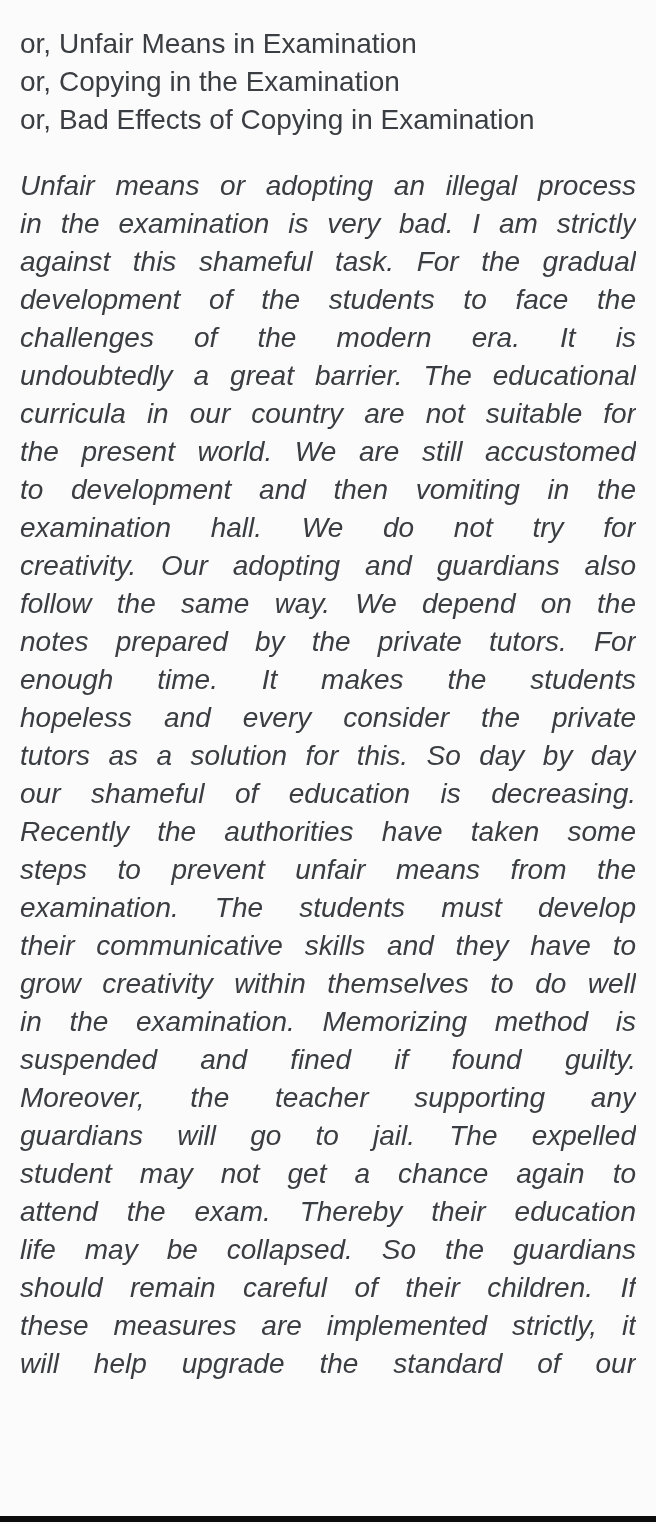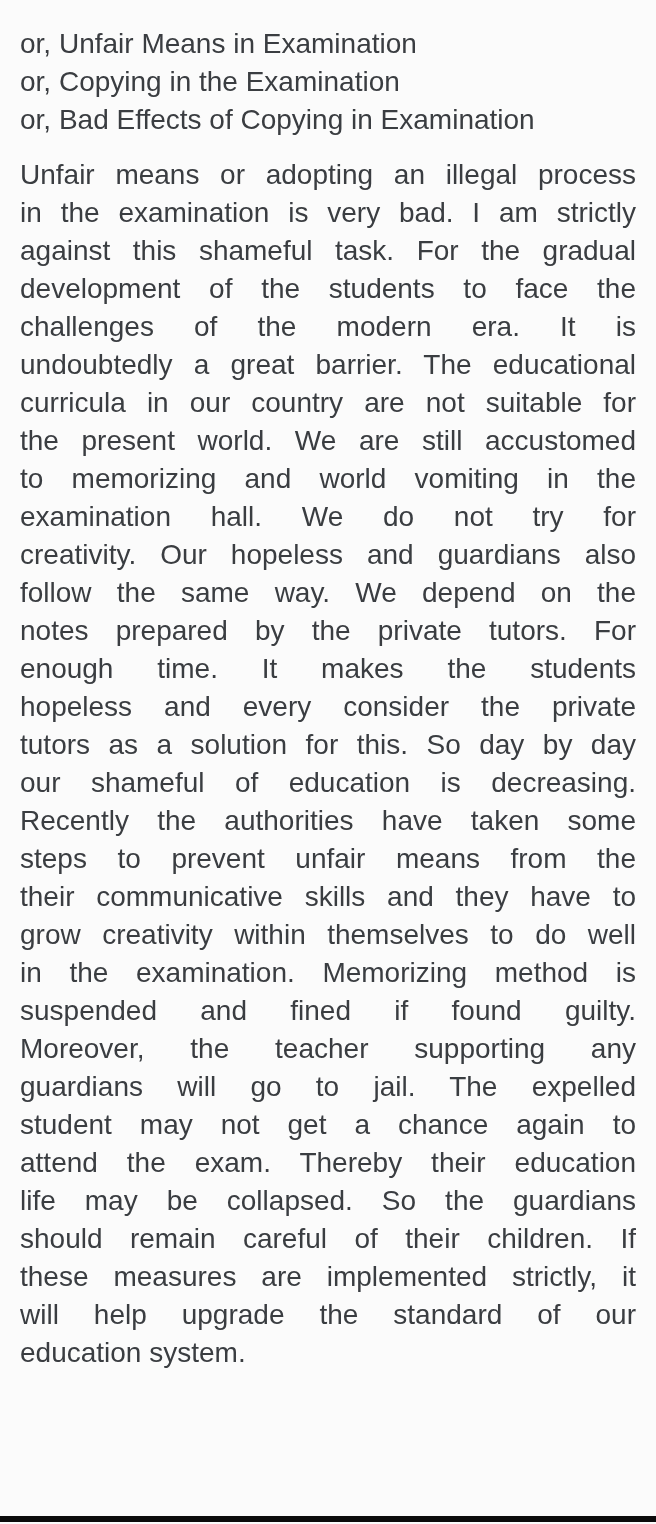--- a/index.html
+++ b/index.html
@@ -14,34 +14,35 @@
     color: var(--fg, #3a3d41);
     font-family: "Liberation Sans", sans-serif;
     font-size: 28px;
     overflow: hidden;
     box-sizing: border-box;
   }
   .content {
     padding: 25px 20px 0 20px;
   }
   .title-block {
-    margin-bottom: 17px;
+    margin-bottom: 28px;
   }
   .tl {
     height: 38px;
     line-height: 38px;
     text-align: left;
     white-space: nowrap;
   }
   .jl {
     height: 38px;
     line-height: 38px;
     text-align: justify;
     text-align-last: justify;
     overflow: hidden;
+    font-style: italic;
   }
   .jl.last {
     text-align-last: left;
   }
   .bottom-bar {
     position: absolute;
     left: 0;
     right: 0;
     bottom: 2px;
     height: 6px;
@@ -60,40 +61,40 @@
       </div>
     <div class="body-block">
         <div class="jl">Unfair means or adopting an illegal process</div>
         <div class="jl">in the examination is very bad. I am strictly</div>
         <div class="jl">against this shameful task. For the gradual</div>
         <div class="jl">development of the students to face the</div>
         <div class="jl">challenges of the modern era. It is</div>
         <div class="jl">undoubtedly a great barrier. The educational</div>
         <div class="jl">curricula in our country are not suitable for</div>
         <div class="jl">the present world. We are still accustomed</div>
-        <div class="jl">to memorizing and world vomiting in the</div>
+        <div class="jl">to development and then vomiting in the</div>
         <div class="jl">examination hall. We do not try for</div>
-        <div class="jl">creativity. Our hopeless and guardians also</div>
+        <div class="jl">creativity. Our adopting and guardians also</div>
         <div class="jl">follow the same way. We depend on the</div>
         <div class="jl">notes prepared by the private tutors. For</div>
         <div class="jl">enough time. It makes the students</div>
         <div class="jl">hopeless and every consider the private</div>
         <div class="jl">tutors as a solution for this. So day by day</div>
         <div class="jl">our shameful of education is decreasing.</div>
         <div class="jl">Recently the authorities have taken some</div>
         <div class="jl">steps to prevent unfair means from the</div>
+        <div class="jl">examination. The students must develop</div>
         <div class="jl">their communicative skills and they have to</div>
         <div class="jl">grow creativity within themselves to do well</div>
         <div class="jl">in the examination. Memorizing method is</div>
         <div class="jl">suspended and fined if found guilty.</div>
         <div class="jl">Moreover, the teacher supporting any</div>
         <div class="jl">guardians will go to jail. The expelled</div>
         <div class="jl">student may not get a chance again to</div>
         <div class="jl">attend the exam. Thereby their education</div>
         <div class="jl">life may be collapsed. So the guardians</div>
         <div class="jl">should remain careful of their children. If</div>
         <div class="jl">these measures are implemented strictly, it</div>
         <div class="jl">will help upgrade the standard of our</div>
-        <div class="jl last">education system.</div>
       </div>
   </div>
   <div class="bottom-bar"></div>
 </div>
 
 </body></html>

